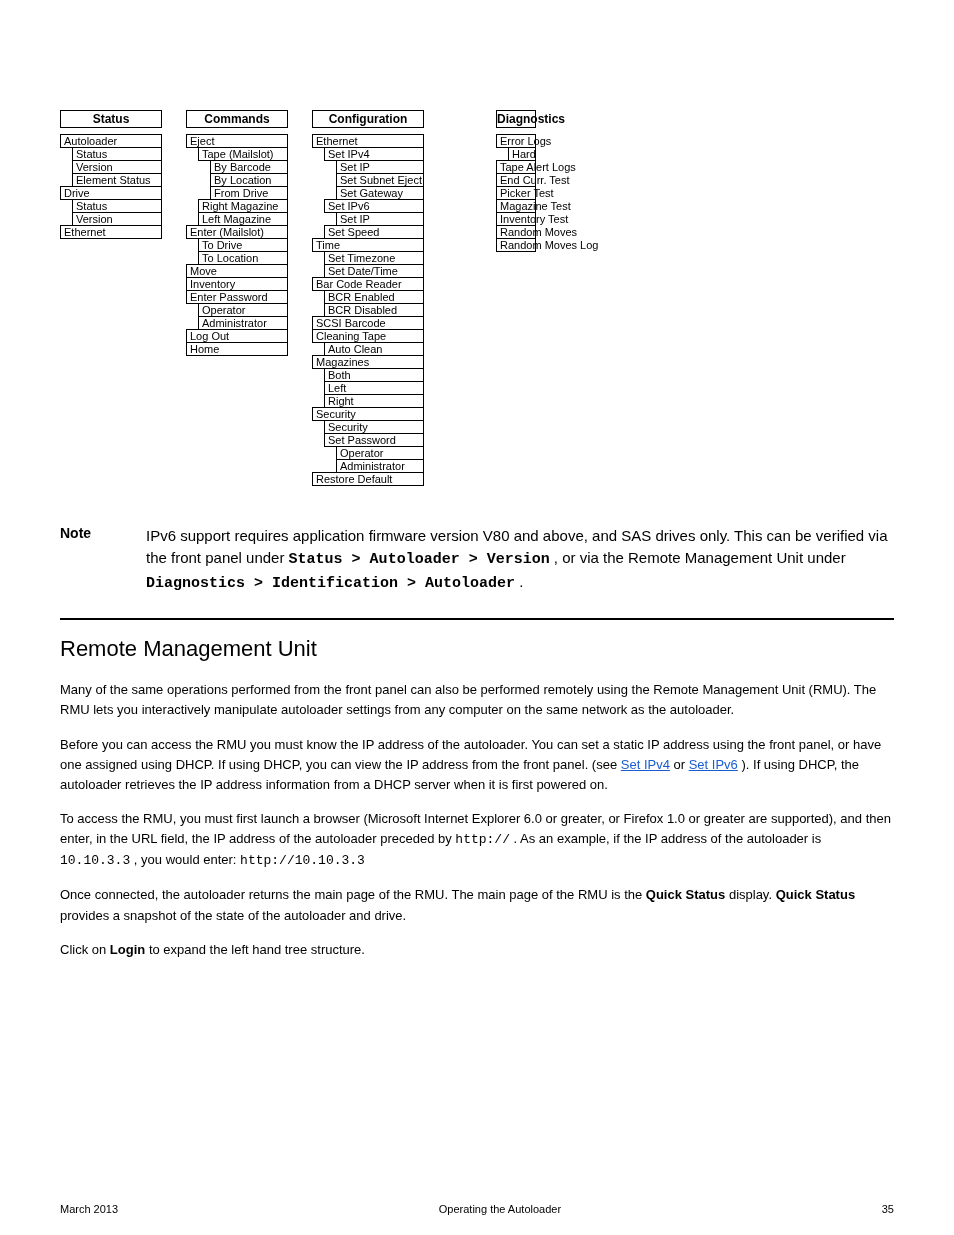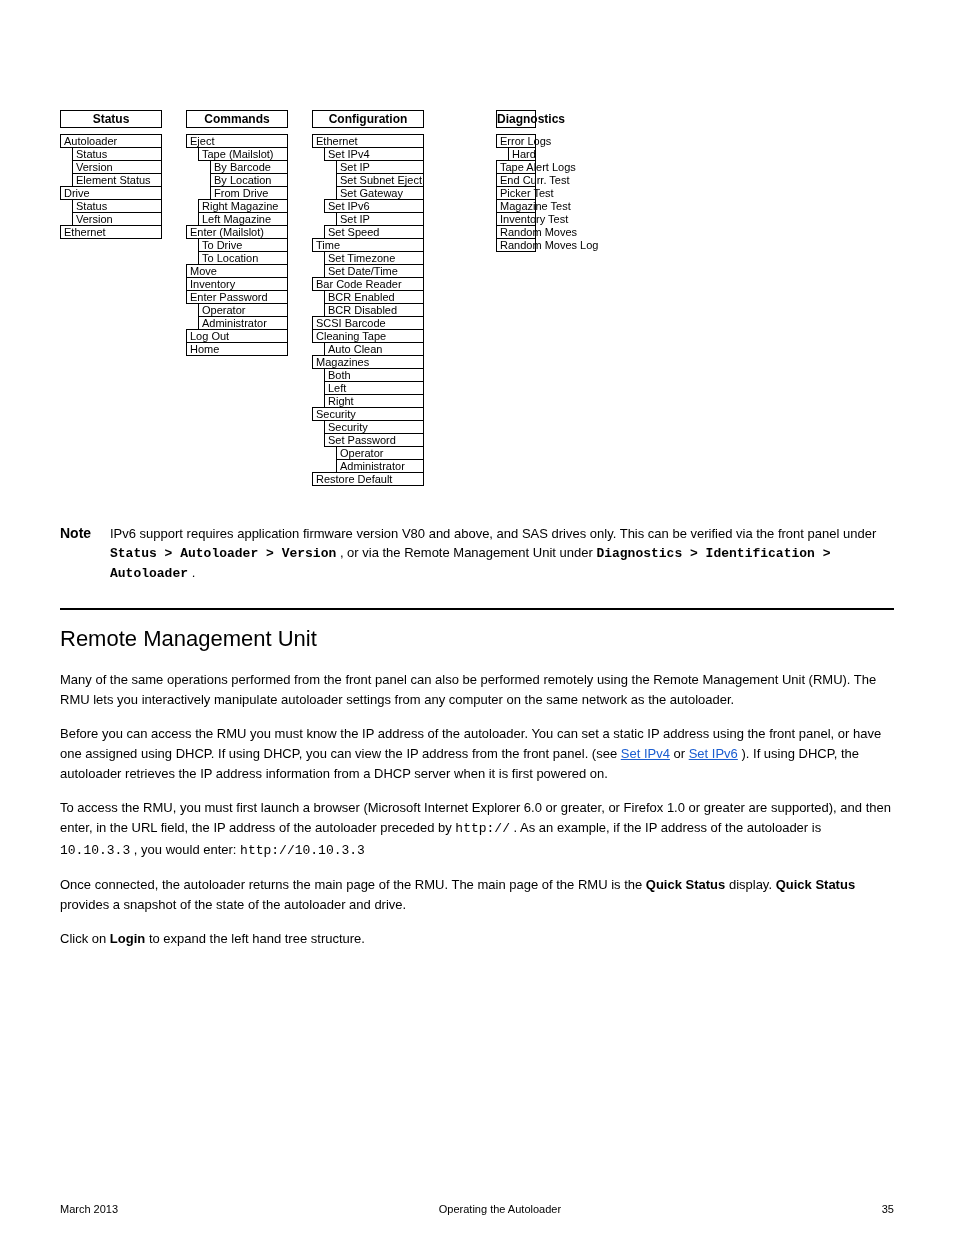--- a/index.html
+++ b/index.html
@@ -54,21 +54,21 @@
   .note-row {
     display: flex;
     align-items: flex-start;
     margin: 30px 0 24px 0;
   }
   .note-label {
     font-weight: bold;
     font-size: 14px;
     flex: 0 0 50px;
   }
-  .note-body { font-size: 13px; line-height: 1.45; }
+  .note-body { font-size: 15px; line-height: 1.45; margin-left: 36px; }
   .note-body .mono { font-family: "Courier New", monospace; }
   .note-body b { font-weight: bold; }
 
   hr.sep {
     border: none;
     border-top: 2px solid #000;
     margin: 20px 0 16px 0;
   }
   h2 {
     font-size: 22px;

